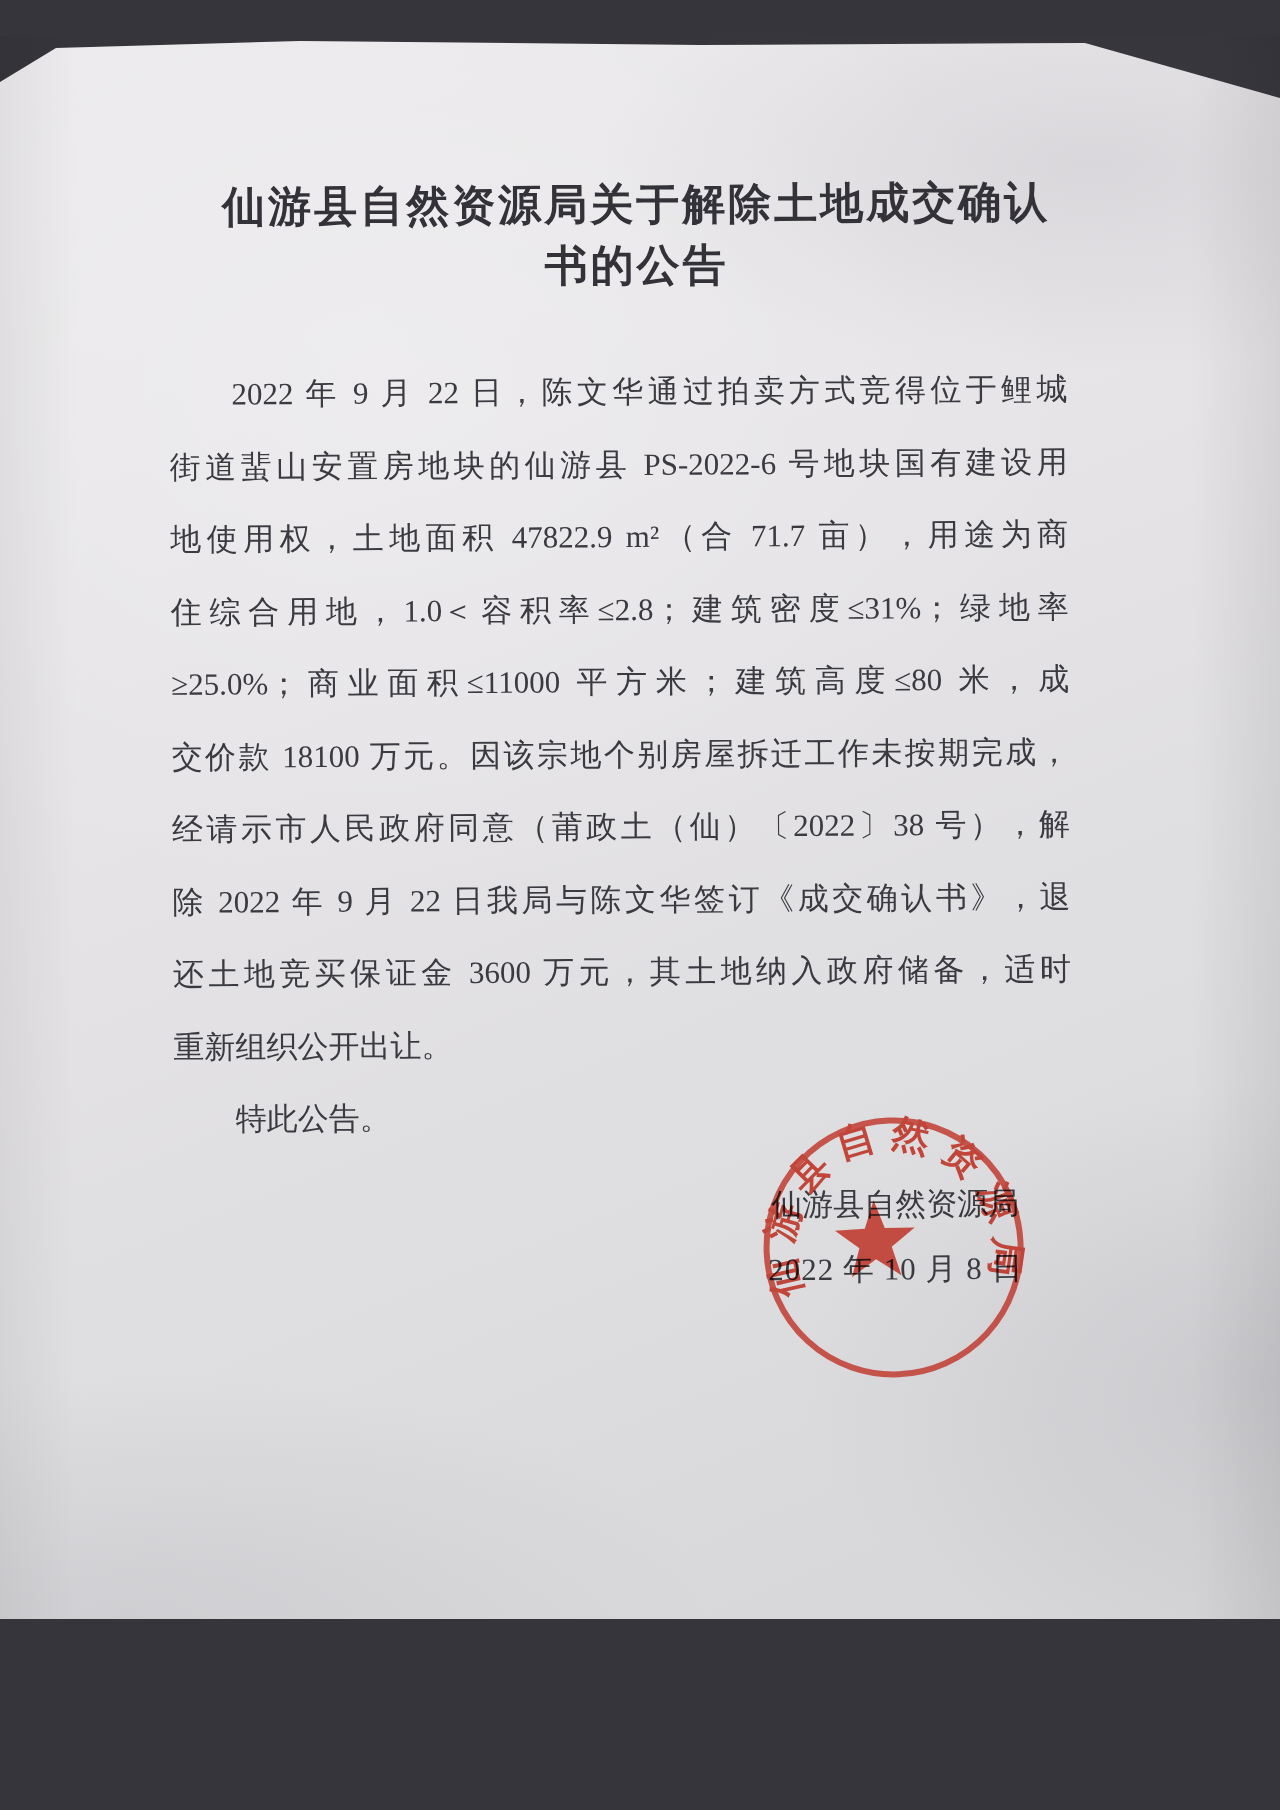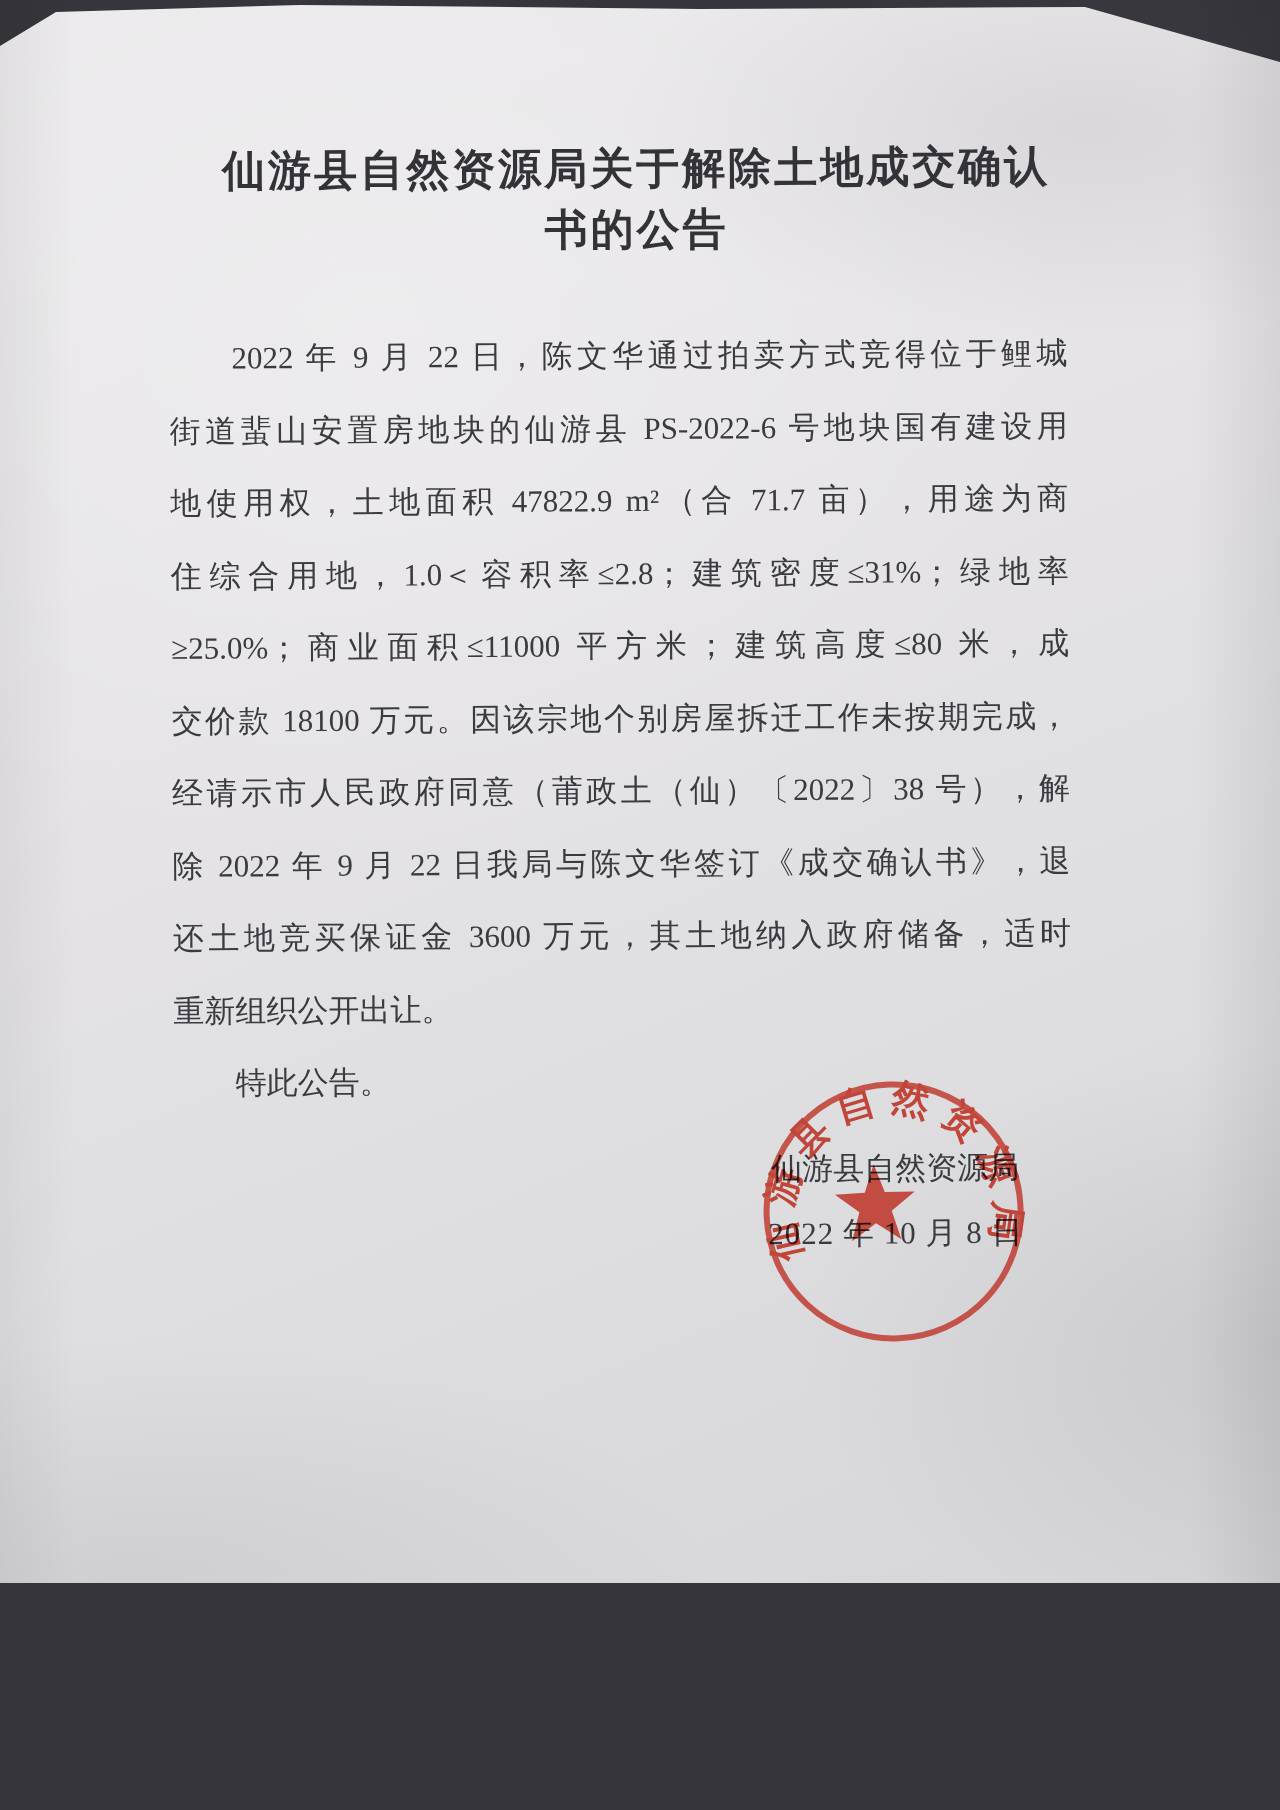--- a/index.html
+++ b/index.html
@@ -8,20 +8,21 @@
     width: 1280px;
     height: 1810px;
     background: #36353b;
     overflow: hidden;
     font-family: "Liberation Serif", "DejaVu Serif", serif;
   }
   .stage {
     position: relative;
     width: 1280px;
     height: 1583px;
+    margin-top: 36px;
   }
   
   .paper {
     position: absolute;
     inset: 0;
     background:
       radial-gradient(1200px 900px at 30% 22%, rgba(255,255,255,0.22), rgba(255,255,255,0) 60%),
       linear-gradient(158deg, #eceaec 0%, #e6e4e7 38%, #dedde0 68%, #d6d5d8 100%);
     clip-path: polygon(0px 46px, 56px 12px, 300px 5px, 700px 9px, 1085px 7px, 1280px 62px, 1280px 1810px, 0px 1810px);
   }

